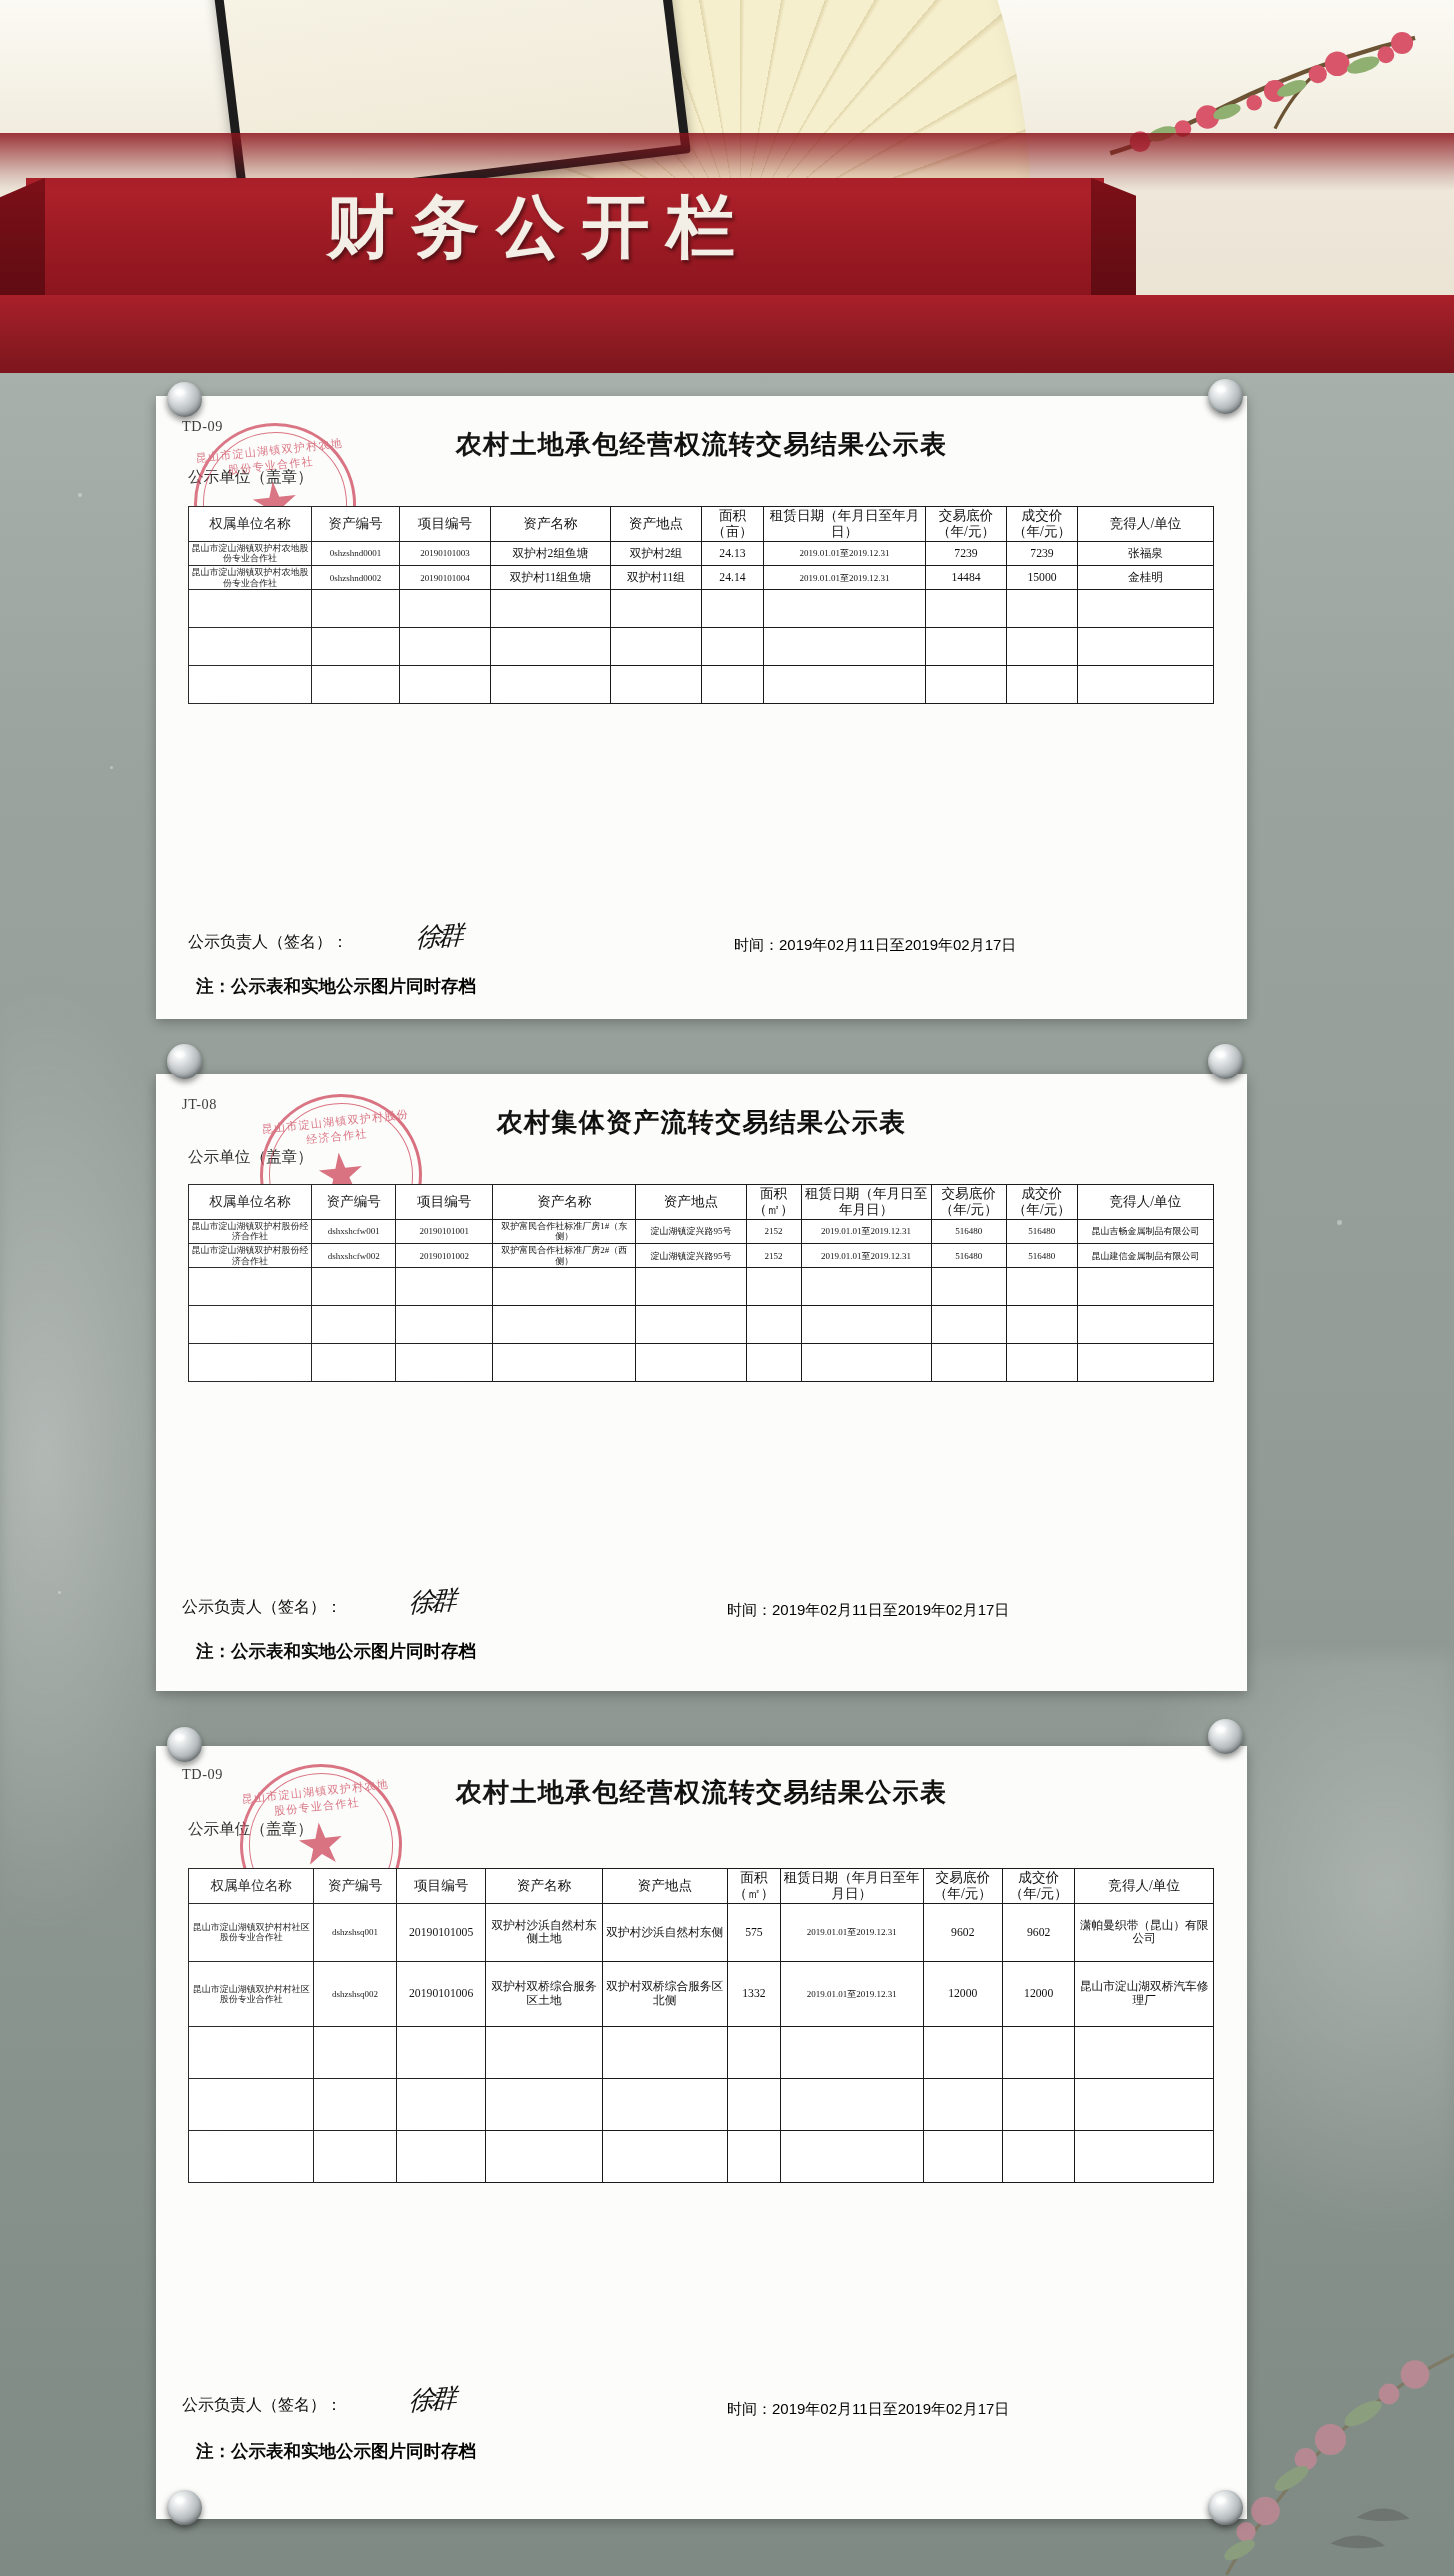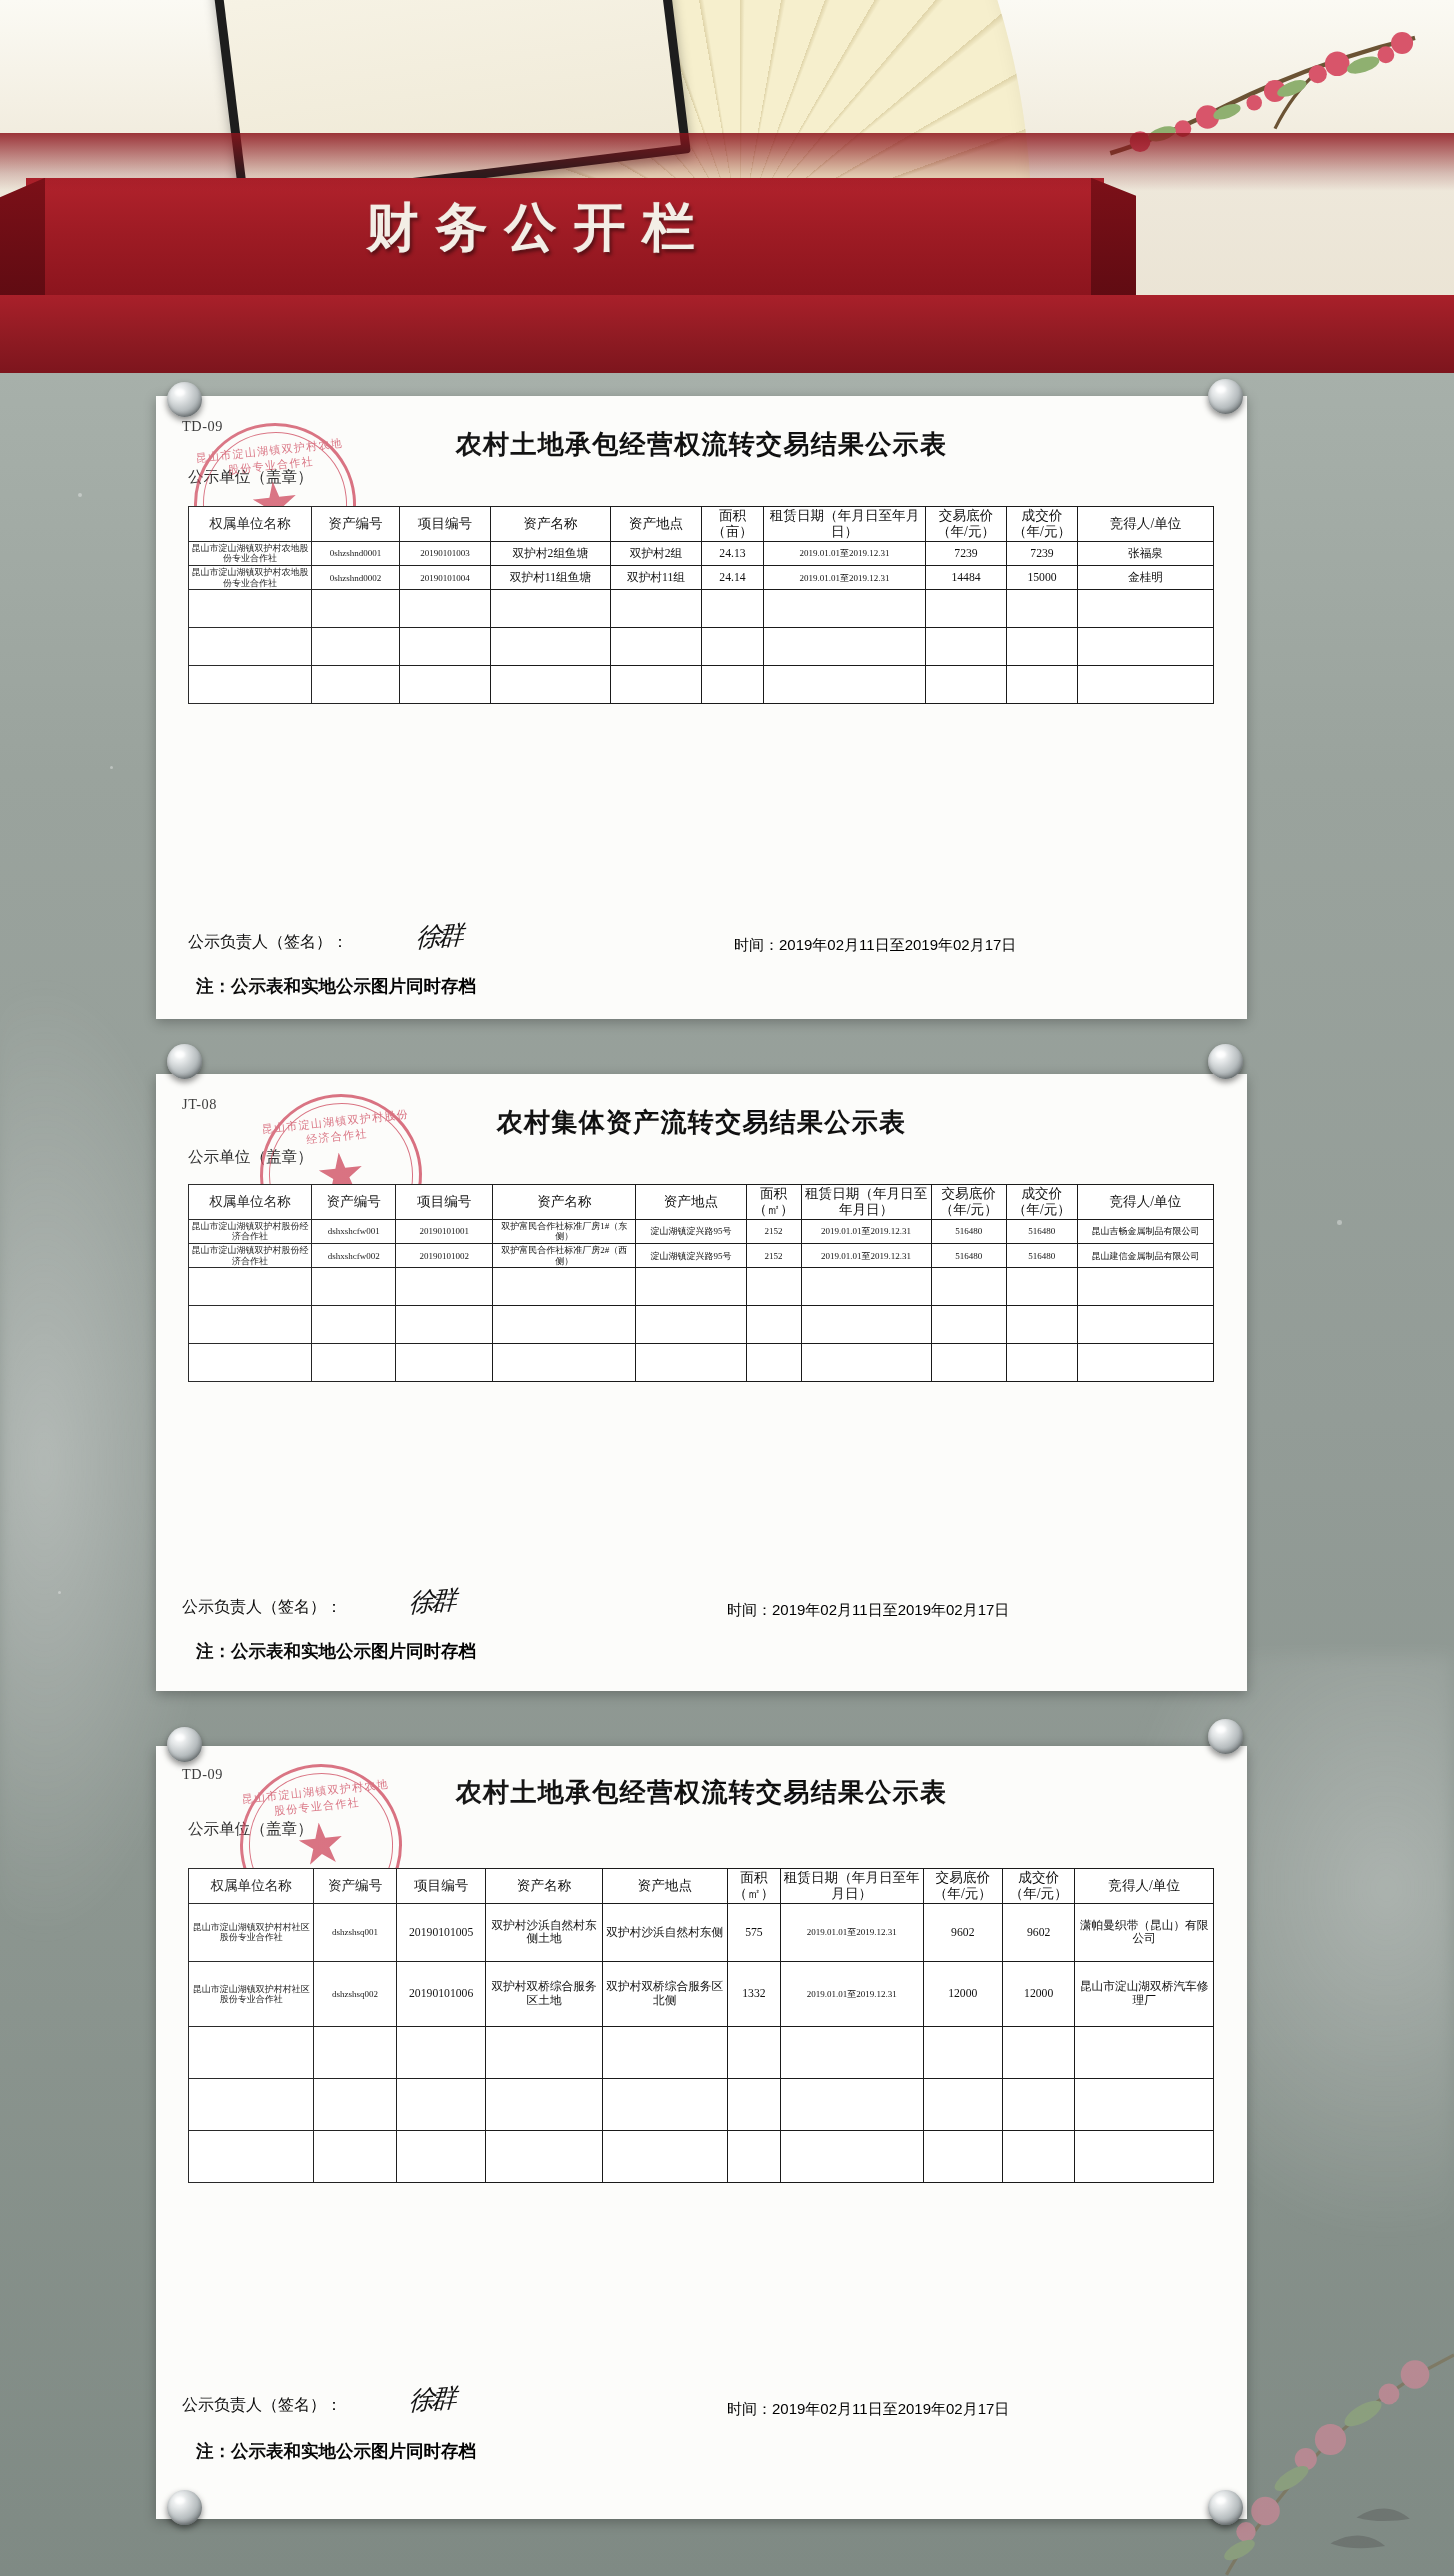--- a/index.html
+++ b/index.html
@@ -104,21 +104,21 @@
   }
   .banner-left-fold { left: 0; clip-path: polygon(0 19.5px, 100% 0, 100% 100%, 0 100%); }
   .banner-right-fold { left: 1091px; clip-path: polygon(0 0, 100% 18px, 100% 100%, 0 100%); }
   .banner-text {
     position: absolute;
     left: 0; top: 0;
     width: 1078px; height: 123px;
     display: flex; align-items: center; justify-content: center;
     font-family: "DejaVu Serif", serif;
     font-weight: bold;
-    font-size: 52px;
+    font-size: 68px;
     letter-spacing: 17px;
     color: #f3eee6;
     text-shadow: 1.9px 2.6px 3.9px rgba(0,0,0,0.45), 0 0 1.3px rgba(255,255,255,0.4);
   }
   .banner-shadow {
     position: absolute;
     left: 0; top: 133px; width: 1454px; height: 58px;
     background: linear-gradient(180deg, rgba(140,20,28,0.85), rgba(120,15,24,0.2) 70%, rgba(0,0,0,0) 100%);
   }
   .red-strip {

